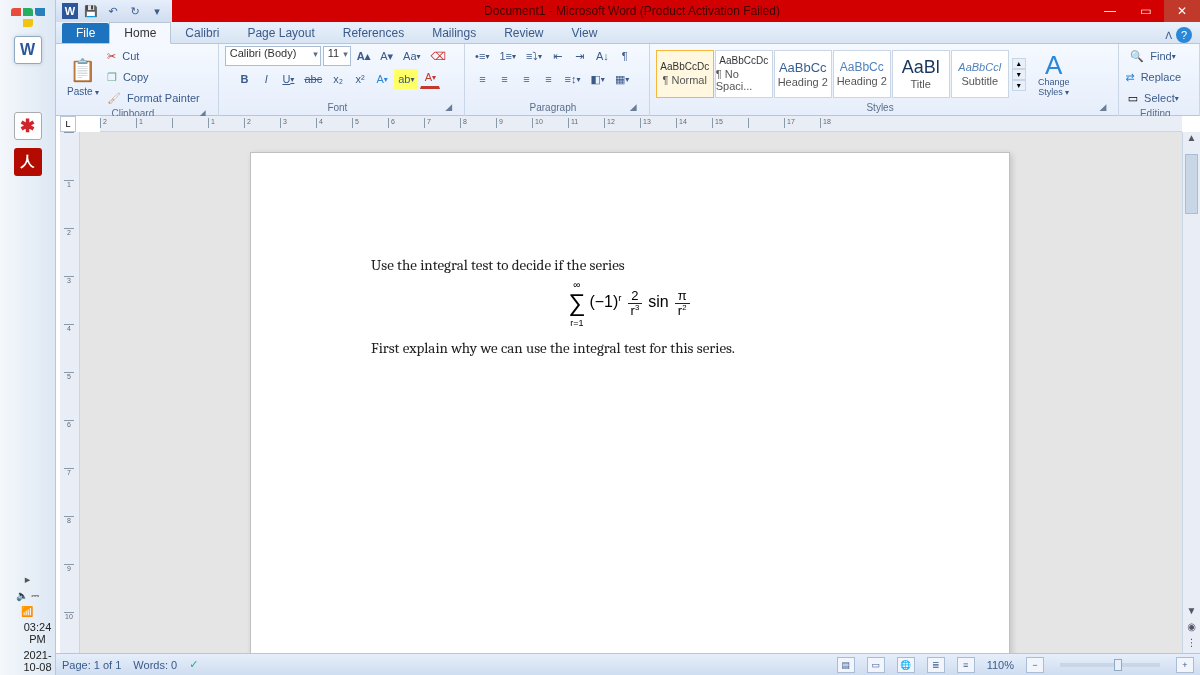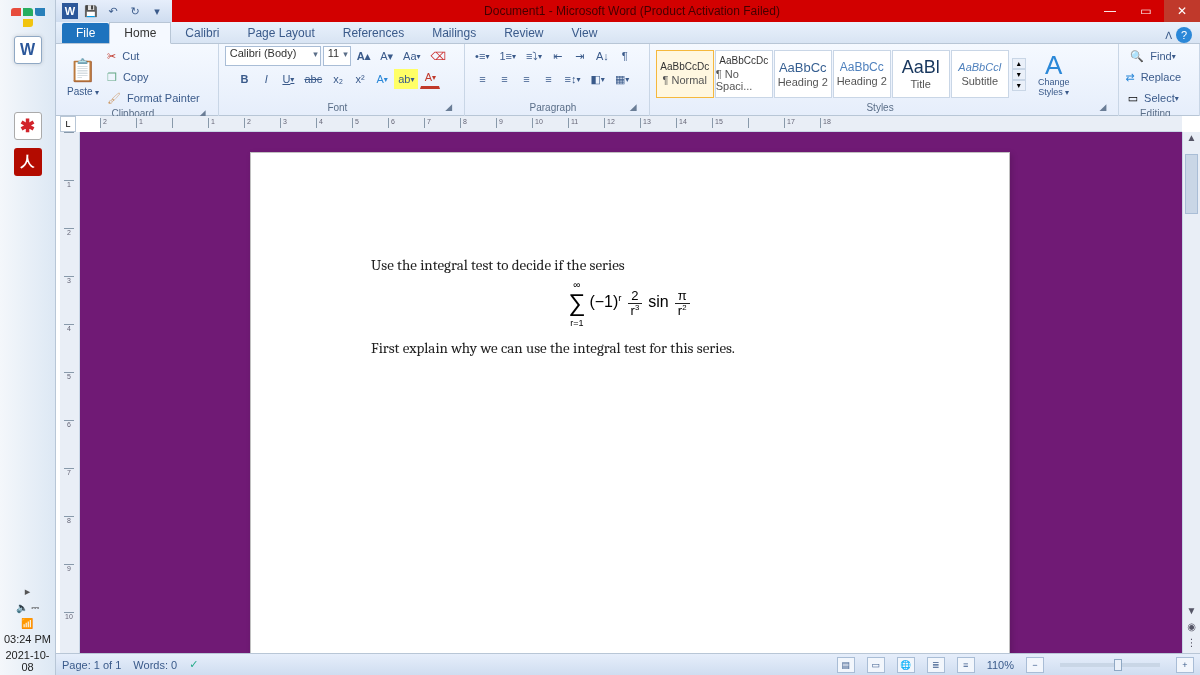--- a/index.html
+++ b/index.html
@@ -10,21 +10,21 @@
 .win-start { width: 48px; height: 30px; margin-top: 2px; display: flex; flex-wrap: wrap; justify-content: center; align-items: center; padding: 4px; cursor: pointer; }
 .win-flag { width: 10px; height: 8px; margin: 1px; }
 .wf1 { background: #e74c3c; border-top-left-radius: 3px;} .wf2 { background: #27ae60; border-top-right-radius: 3px;} .wf3 { background: #2980b9; border-bottom-left-radius: 3px;} .wf4 { background: #f1c40f; border-bottom-right-radius: 3px;}
 .tb-icon { width: 36px; height: 36px; margin: 4px 0; border-radius: 3px; display: flex; align-items: center; justify-content: center; font-size: 18px; font-weight: bold; cursor: pointer; }
 .tb-word { background: #fff; border:1px solid #8fa8c4; color: #2b579a; width:28px; height:28px; font-size:16px; box-shadow: 0 0 4px rgba(0,0,0,.15);}
 .tb-pdf { background: #b30b00; color: #fff; width:28px; height:28px; font-size:14px;}
 .tb-snap { background: #fff; color: #d2232a; width:28px; height:28px; font-size:18px; border:1px solid #aaa;}
 .tb-spacer { flex: 1; }
 .tb-tray { width: 56px; text-align: center; font-size: 10px; color: #333; padding: 2px 0; }
 .tb-play { color:#555; font-size:11px;}
-.tb-text { font-size: 11px; color: #222; }
+.tb-text { font-size: 11px; color: #222; padding-left: 20px; }
 
 
 .word-win { position: absolute; left: 56px; top: 0; right: 0; height: 675px; display: flex; flex-direction: column; }
 
 
 .titlebar { height: 22px; background: #d20000; color: #fff; display: flex; align-items: center; font-size: 12px; }
 .titlebar .qat { display: flex; align-items: center; background: linear-gradient(#e6eefb,#cfddf0); height: 22px; padding: 0 6px; gap:4px;}
 .qat-btn { width: 18px; height: 16px; display: inline-flex; align-items:center; justify-content:center; font-size:11px; color:#3a5a8a; cursor:pointer;}
 .qat-word { background:#2b579a; color:#fff; font-weight:bold; width:16px; height:16px; font-size:11px;}
 .titlebar .title-text { flex: 1; text-align: center; color: #400; font-size: 12px; }
@@ -63,21 +63,21 @@
 .dd::after{content:" ▾"; font-size:8px;}
 
 
 .doc-wrap { flex:1; background:#fff; position:relative; display:flex;}
 .vruler { width:20px; background:#e9eef6; border-right:1px solid #c9d6e6; margin-left: 4px; position:relative;}
 .vruler .tick{ position:absolute; left:4px; width:10px; border-top:1px solid #8899aa; font-size:7px; color:#667; text-align:center;}
 .hruler-row { height:16px; display:flex; align-items:center; }
 .hruler { height:16px; background:#e9eef6; border-bottom:1px solid #c9d6e6; position:relative; margin-left:24px; flex:1; margin-right:18px;}
 .hruler .htk{ position:absolute; top:2px; font-size:7px; color:#667; border-left:1px solid #8899aa; padding-left:2px; height:10px;}
 .tab-corner{ width:16px; height:16px; border:1px solid #b8c6d6; margin-left:4px; font-size:9px; display:flex; align-items:center; justify-content:center; background:#fff;}
-.page-viewport{ flex:1; overflow:hidden; background:#701a75; position:relative;}
+.page-viewport{ flex:1; overflow:hidden; background:#e5e5e5; position:relative;}
 .page { position:absolute; left:170px; top:20px; width:760px; min-height:900px; background:#fff; border:1px solid #c0c0c0; box-shadow: 2px 2px 6px rgba(0,0,0,.15); padding: 100px 120px; }
 .doc-text { font-family: "Cambria", Georgia, serif; font-size: 15px; color:#222; line-height:1.6;}
 .eqn { text-align:center; margin: 12px 0 18px 0; font-family: "Cambria Math", Georgia, serif; font-size:16px;}
 .frac { display:inline-block; vertical-align:middle; text-align:center; font-size:13px; line-height:1.05; margin: 0 2px;}
 .frac .num{ display:block; border-bottom:1px solid #222; padding:0 3px;}
 .frac .den{ display:block; padding:0 3px;}
 .sigma { display:inline-block; position:relative; font-size:24px; vertical-align:middle;}
 .sigma .top{ position:absolute; top:-10px; left:50%; transform:translateX(-50%); font-size:10px;}
 .sigma .bot{ position:absolute; bottom:-11px; left:50%; transform:translateX(-50%); font-size:9px;}
 .vscroll { width:18px; background:#e9eef6; display:flex; flex-direction:column; border-left:1px solid #c9d6e6;}

